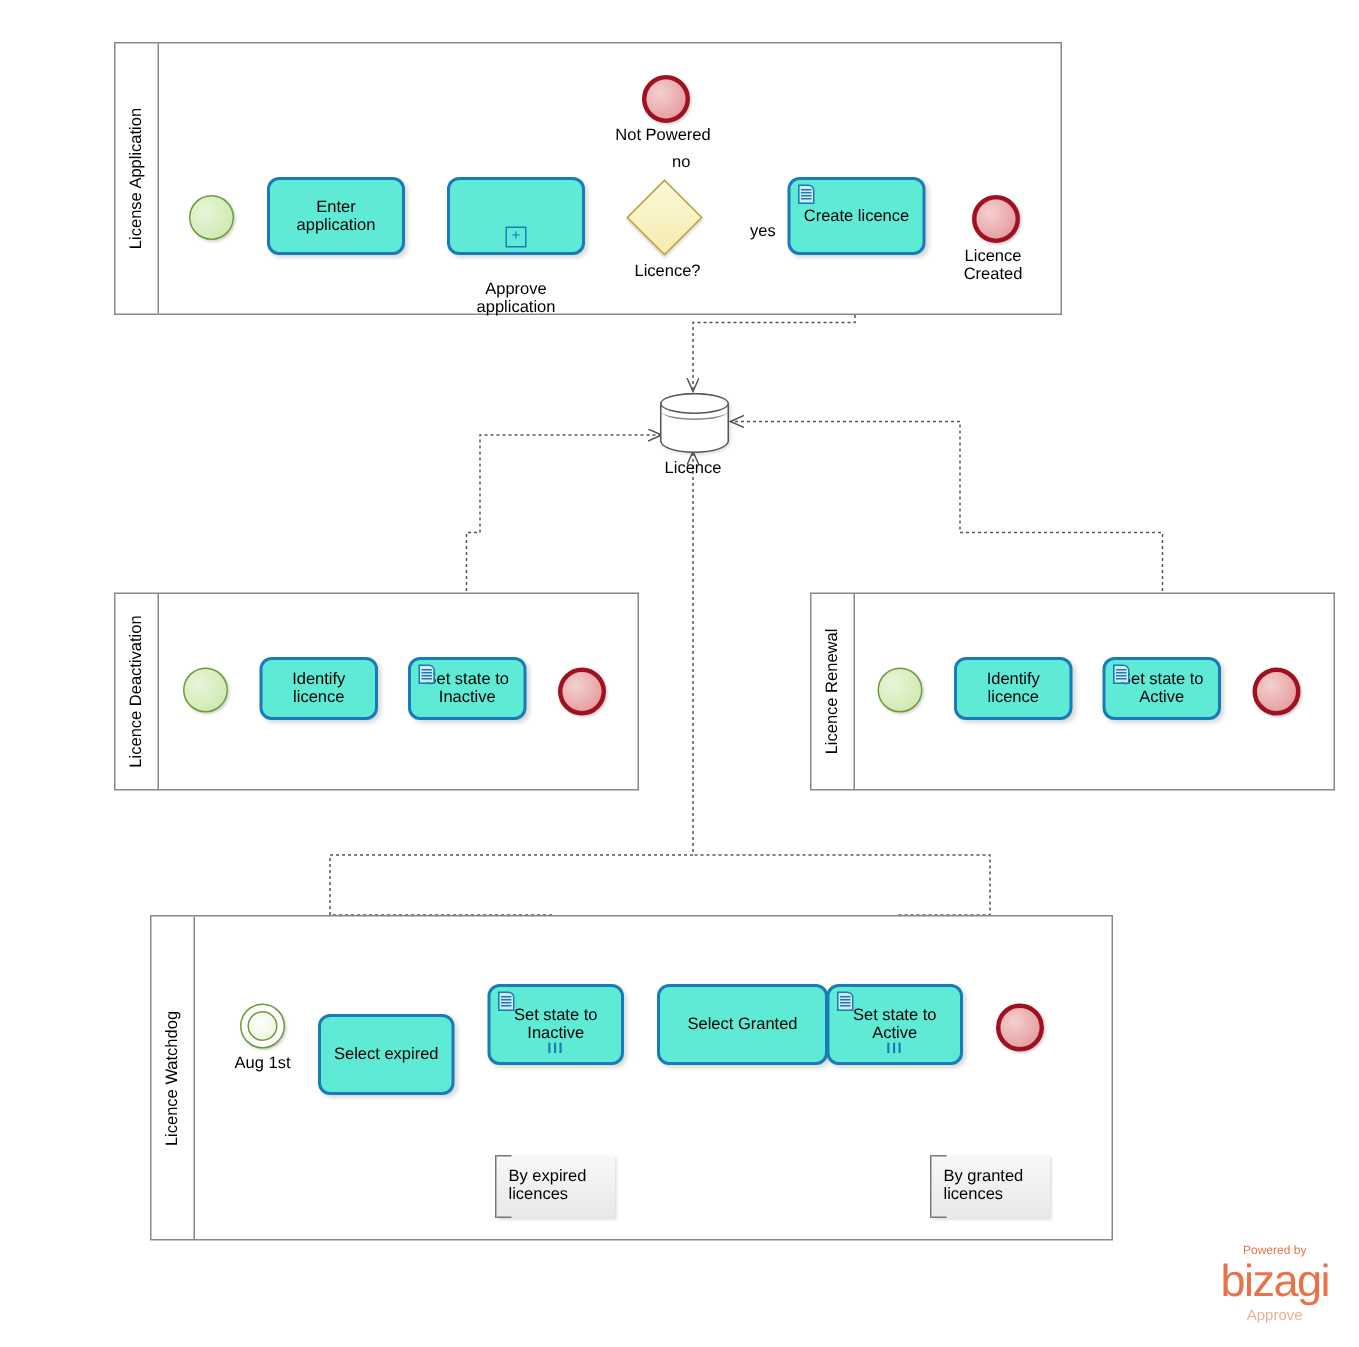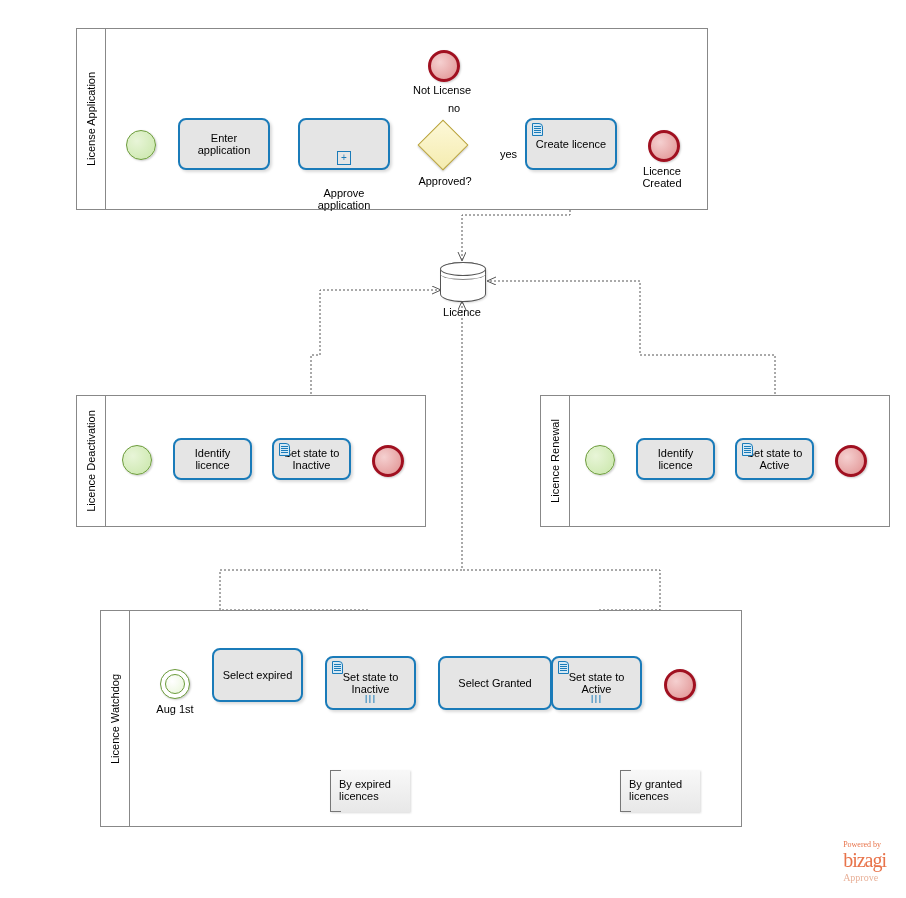--- a/index.html
+++ b/index.html
@@ -1,41 +1,41 @@
 <!DOCTYPE html>
 <html><head>
 <meta charset="utf-8">
 <style>
 body{margin:0;font-family:Arial,sans-serif;font-size:11px;background:#fff}
 .canvas{position:relative;width:906px;height:898px}
 .pool{position:absolute;border:1px solid #888;background:#fff}
 .pool-header{position:absolute;left:0;top:0;bottom:0;width:28px;border-right:1px solid #888;display:flex;align-items:center;justify-content:center}
 .pool-header span{transform:rotate(-90deg);white-space:nowrap;font-size:11px}
-.task{position:absolute;border:2px solid #1a7bb9;border-radius:8px;background:#e5e5e5;display:flex;align-items:center;justify-content:center;text-align:center;padding:4px;box-sizing:border-box}
+.task{position:absolute;border:2px solid #1a7bb9;border-radius:8px;background:#5eead4;display:flex;align-items:center;justify-content:center;text-align:center;padding:4px;box-sizing:border-box}
 .task-shadow{box-shadow:2px 2px 3px rgba(0,0,0,0.15)}
 .subproc-marker{position:absolute;bottom:3px;left:50%;transform:translateX(-50%);width:12px;height:12px;border:1px solid #1a7bb9;display:flex;align-items:center;justify-content:center;font-size:10px;line-height:1;color:#1a7bb9}
-.multi-marker{position:absolute;bottom:3px;left:50%;transform:translateX(-50%);font-size:10px;color:#1a7bb9;letter-spacing:1px;font-weight:normal}
+.multi-marker{position:absolute;bottom:3px;left:50%;transform:translateX(-50%);font-size:10px;color:#1a7bb9;letter-spacing:1px;font-weight:bold}
 .rule-marker{position:absolute;top:3px;left:5px;width:11px;height:13px;border:1px solid #1a7bb9;border-top-right-radius:4px;background:linear-gradient(to bottom,#d4e9f5 0%,#d4e9f5 100%);box-sizing:border-box}
 .rule-marker::after{content:"";position:absolute;top:2px;left:1px;right:1px;height:1px;background:#1a7bb9;box-shadow:0 2px 0 #1a7bb9,0 4px 0 #1a7bb9,0 6px 0 #1a7bb9}
 .start-event{position:absolute;width:28px;height:28px;border-radius:50%;border:1.5px solid #6b9b3a;background:radial-gradient(circle at 35% 35%,#e8f5d8,#c8e6a8);box-shadow:1px 1px 2px rgba(0,0,0,0.2)}
 .timer-event{position:absolute;width:28px;height:28px;border-radius:50%;border:1.5px solid #6b9b3a;background:#fff;box-shadow:1px 1px 2px rgba(0,0,0,0.2);display:flex;align-items:center;justify-content:center}
 .timer-event::after{content:"";width:18px;height:18px;border-radius:50%;border:1.5px solid #6b9b3a;background:radial-gradient(circle at 35% 35%,#fff,#e8f5d8)}
 .end-event{position:absolute;width:26px;height:26px;border-radius:50%;border:3px solid #a01020;background:radial-gradient(circle at 35% 35%,#f5d0d0,#e09090);box-shadow:1px 1px 2px rgba(0,0,0,0.2)}
 .gateway{position:absolute;width:34px;height:34px;transform:rotate(45deg);border:1.5px solid #b8a030;background:linear-gradient(135deg,#fdf8d8,#f5ecb0);box-shadow:1px 1px 2px rgba(0,0,0,0.2)}
 .datastore{position:absolute;width:44px;height:38px;border:1px solid #555;border-radius:50%/20%;background:#fff;box-shadow:1px 1px 2px rgba(0,0,0,0.15)}
 .datastore::before{content:"";position:absolute;top:-1px;left:-1px;right:-1px;height:12px;border:1px solid #555;border-radius:50%;background:#fff}
 .datastore::after{content:"";position:absolute;top:4px;left:-1px;right:-1px;height:12px;border-bottom:1px solid #888;border-radius:50%}
 .annotation{position:absolute;border-left:1px solid #777;background:linear-gradient(to bottom,#f8f8f8,#e8e8e8);padding:8px;box-sizing:border-box;text-align:left;box-shadow:1px 1px 2px rgba(0,0,0,0.15)}
 .annotation::before{content:"";position:absolute;top:0;left:0;width:10px;height:1px;background:#777}
 .annotation::after{content:"";position:absolute;bottom:0;left:0;width:10px;height:1px;background:#777}
 .label{position:absolute;text-align:center;font-size:11px}
 svg{position:absolute;top:0;left:0;pointer-events:none}
-.logo{position:absolute;right:20px;bottom:15px;color:#e8734a;font-family:Liberation Serif, serif;text-align:left}
+.logo{position:absolute;right:20px;bottom:15px;color:#e8734a;font-family:Liberation Sans, sans-serif;text-align:center}
 .logo .pb{font-size:8px;color:#e8734a}
-.logo .bz{font-size:20px;font-weight:300;letter-spacing:-1px}
+.logo .bz{font-size:30px;font-weight:300;letter-spacing:-1px}
 .logo .md{font-size:10px;color:#e8b098}
 </style>
 </head>
 <body>
 
 <div class="canvas">
 
 <svg width="906" height="898">
 <defs>
 <marker id="arrow" markerWidth="8" markerHeight="8" refX="7" refY="3" orient="auto">
@@ -85,25 +85,25 @@
 <div class="start-event" style="left:126px;top:130px"></div>
 <div class="task task-shadow" style="left:178px;top:118px;width:92px;height:52px">
       <span>Enter
 application</span>
     </div>
 <div class="task task-shadow" style="left:298px;top:118px;width:92px;height:52px">
       <div class="subproc-marker">+</div>
     </div>
 <div class="label" style="left:298px;top:187px;width:92px">Approve application</div>
 <div class="gateway" style="left:425px;top:127px"></div>
-<div class="label" style="left:415px;top:175px;width:60px">Approved?</div>
+<div class="label" style="left:415px;top:175px;width:60px">Licence?</div>
 <div class="label" style="left:448px;top:102px">no</div>
 <div class="label" style="left:500px;top:148px">yes</div>
 <div class="end-event" style="left:428px;top:50px"></div>
-<div class="label" style="left:402px;top:84px;width:80px">Not License</div>
+<div class="label" style="left:402px;top:84px;width:80px">Not Powered</div>
 <div class="task task-shadow" style="left:525px;top:118px;width:92px;height:52px">
       <div class="rule-marker"></div>
       <span>Create licence</span>
     </div>
 <div class="end-event" style="left:648px;top:130px"></div>
 <div class="label" style="left:632px;top:165px;width:60px;white-space:pre-line">Licence
 Created</div>
 
 <div class="datastore" style="left:440px;top:262px"></div>
 <div class="label" style="left:440px;top:306px;width:44px">Licence</div>
@@ -140,21 +140,21 @@
     </div>
 <div class="end-event" style="left:835px;top:445px"></div>
 
 <div class="pool" style="left:100px;top:610px;width:640px;height:215px">
 <div class="pool-header">
         <span>Licence Watchdog</span>
       </div>
 </div>
 <div class="timer-event" style="left:160px;top:669px"></div>
 <div class="label" style="left:150px;top:703px;width:50px">Aug 1st</div>
-<div class="task task-shadow" style="left:212px;top:648px;width:91px;height:54px">
+<div class="task task-shadow" style="left:212px;top:676px;width:91px;height:54px">
       <span>Select expired</span>
     </div>
 <div class="task task-shadow" style="left:325px;top:656px;width:91px;height:54px">
       <div class="rule-marker"></div>
       <span style="white-space:pre-line">Set state to
 Inactive</span>
       <div class="multi-marker">III</div>
     </div>
 <div class="task task-shadow" style="left:438px;top:656px;width:114px;height:54px">
       <span>Select Granted</span>

